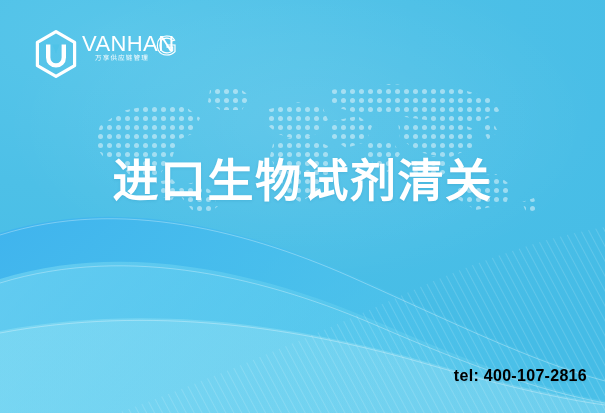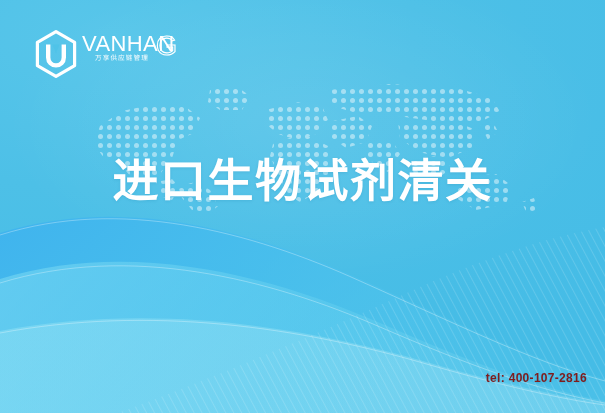--- a/index.html
+++ b/index.html
@@ -92,22 +92,22 @@
     letter-spacing: 1.5px;
     text-shadow: 0 1px 3px rgba(30,120,165,0.18);
   }
   .headline .ln { display: block; white-space: nowrap; }
 
   
   .phone {
     position: absolute;
     right: 18px;
     bottom: 28px;
-    color: #7f1d1d;
-    font-size: 12px;
+    color: #000000;
+    font-size: 16px;
     font-weight: 700;
     letter-spacing: 0.3px;
     text-shadow: 0 1px 2px rgba(40,130,175,0.25);
   }
 </style>
 </head>
 <body>
 
 <div class="banner">
 

